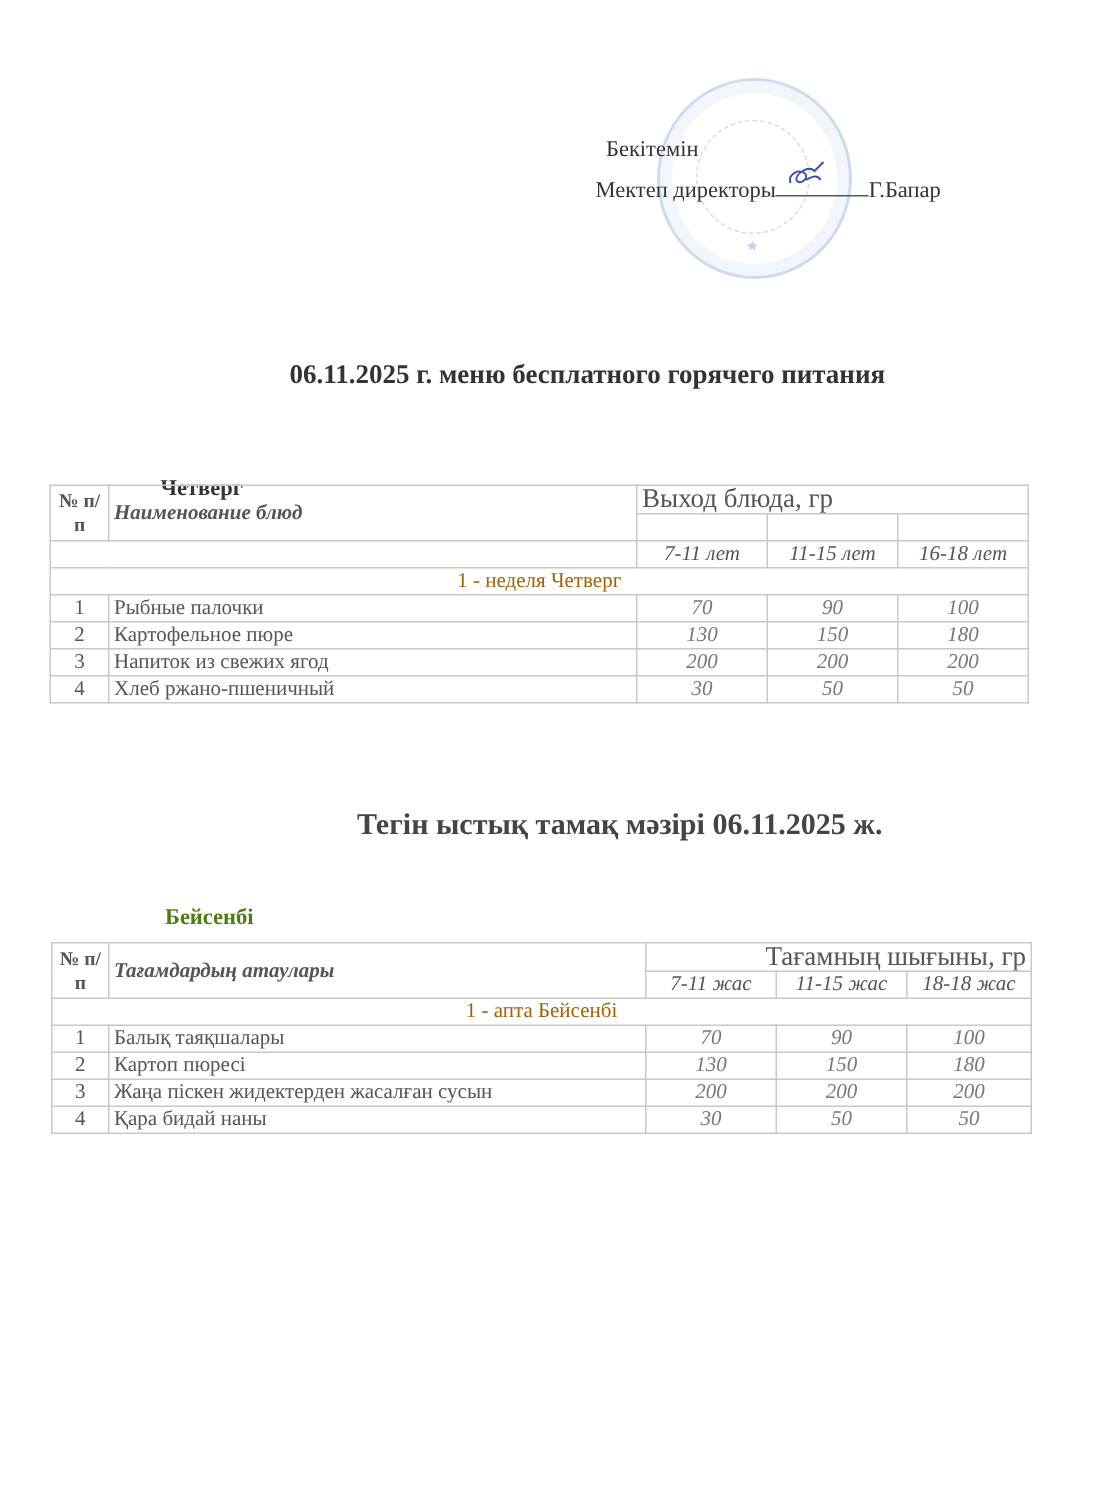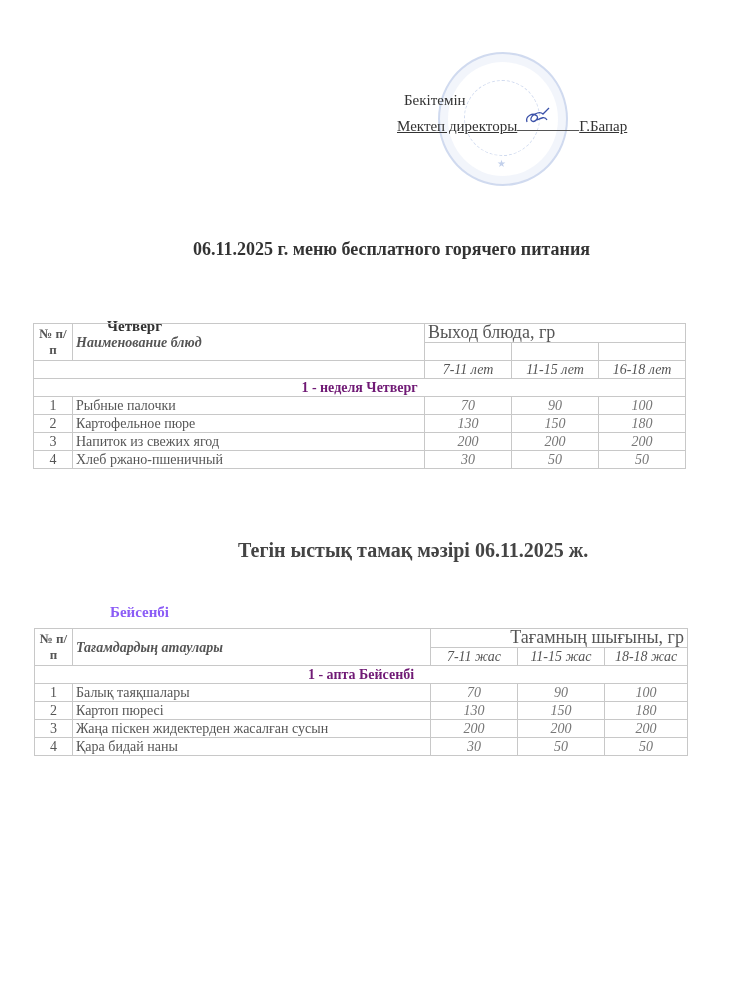--- a/index.html
+++ b/index.html
@@ -11,41 +11,41 @@
       position: absolute; left: 438px; top: 52px; width: 126px; height: 130px;
       border-radius: 50%; border: 2px solid rgba(120,150,210,0.35);
       box-shadow: inset 0 0 0 8px rgba(150,175,225,0.12);
     }
     .stamp-inner {
       position: absolute; left: 24px; top: 26px; width: 74px; height: 74px; border-radius: 50%;
       border: 1px dashed rgba(120,150,210,0.35);
     }
     .stamp-star { position: absolute; left: 57px; top: 104px; color: rgba(120,150,210,0.45); font-size: 10px; }
     .approve { position: absolute; left: 404px; top: 92px; font-size: 15px; color: #333; }
-    .director { position: absolute; left: 397px; top: 118px; font-size: 15px; color: #333; white-space: nowrap; text-decoration: underline; }
+    .director { position: absolute; left: 397px; top: 118px; font-size: 15px; color: #333; white-space: nowrap; }
     .director .line { display: inline-block; width: 62px; border-bottom: 1px solid #555; height: 12px; vertical-align: baseline; position: relative; }
     .sig { position: absolute; left: 6px; top: -12px; width: 30px; height: 22px; }
     .title1 { position: absolute; left: 193px; top: 239px; font-size: 18px; font-weight: bold; color: #333; }
     .day1 { position: absolute; left: 107px; top: 302px; font-size: 15px; font-weight: bold; color: #333; margin-top: 16px; }
     .title2 { position: absolute; left: 238px; top: 539px; font-size: 20px; font-weight: bold; color: #444; }
-    .day2 { position: absolute; left: 110px; top: 604px; font-size: 15px; font-weight: bold; color: #8b5cf6; }
+    .day2 { position: absolute; left: 110px; top: 604px; font-size: 15px; font-weight: bold; color: #4d7c0f; }
 
     table.menu {
       position: absolute; border-collapse: collapse; table-layout: fixed;
       font-size: 14px; color: #555;
     }
     table.menu td { border: 1px solid #c8c8c8; padding: 0 3px; height: 17px; line-height: 17px; white-space: nowrap; overflow: hidden; }
     .t1 { left: 33px; top: 323px; width: 652px; }
     .t2 { left: 34px; top: 628px; width: 653px; }
     .num { text-align: center; }
     .hdr-num { text-align: center; font-weight: bold; line-height: 16px !important; font-size: 13px; }
     .hdr-name { font-weight: bold; font-size: 14px; font-style: italic; }
     .hdr-out { font-size: 18px; margin-top: 14px; }
     .age { font-style: italic; text-align: center; font-size: 14px; margin-left: 12px; }
-    .week { text-align: center; font-weight: bold; font-size: 14px; color: #701a75; }
+    .week { text-align: center; font-weight: normal; font-size: 14px; color: #a16207; }
     .val { font-style: italic; text-align: center; color: #777; }
     .dish { color: #555; }
   </style>
 </head>
 <body>
 
 <div class="stamp">
   <div class="stamp-inner"></div>
   <span class="stamp-star">★</span>
 </div>

